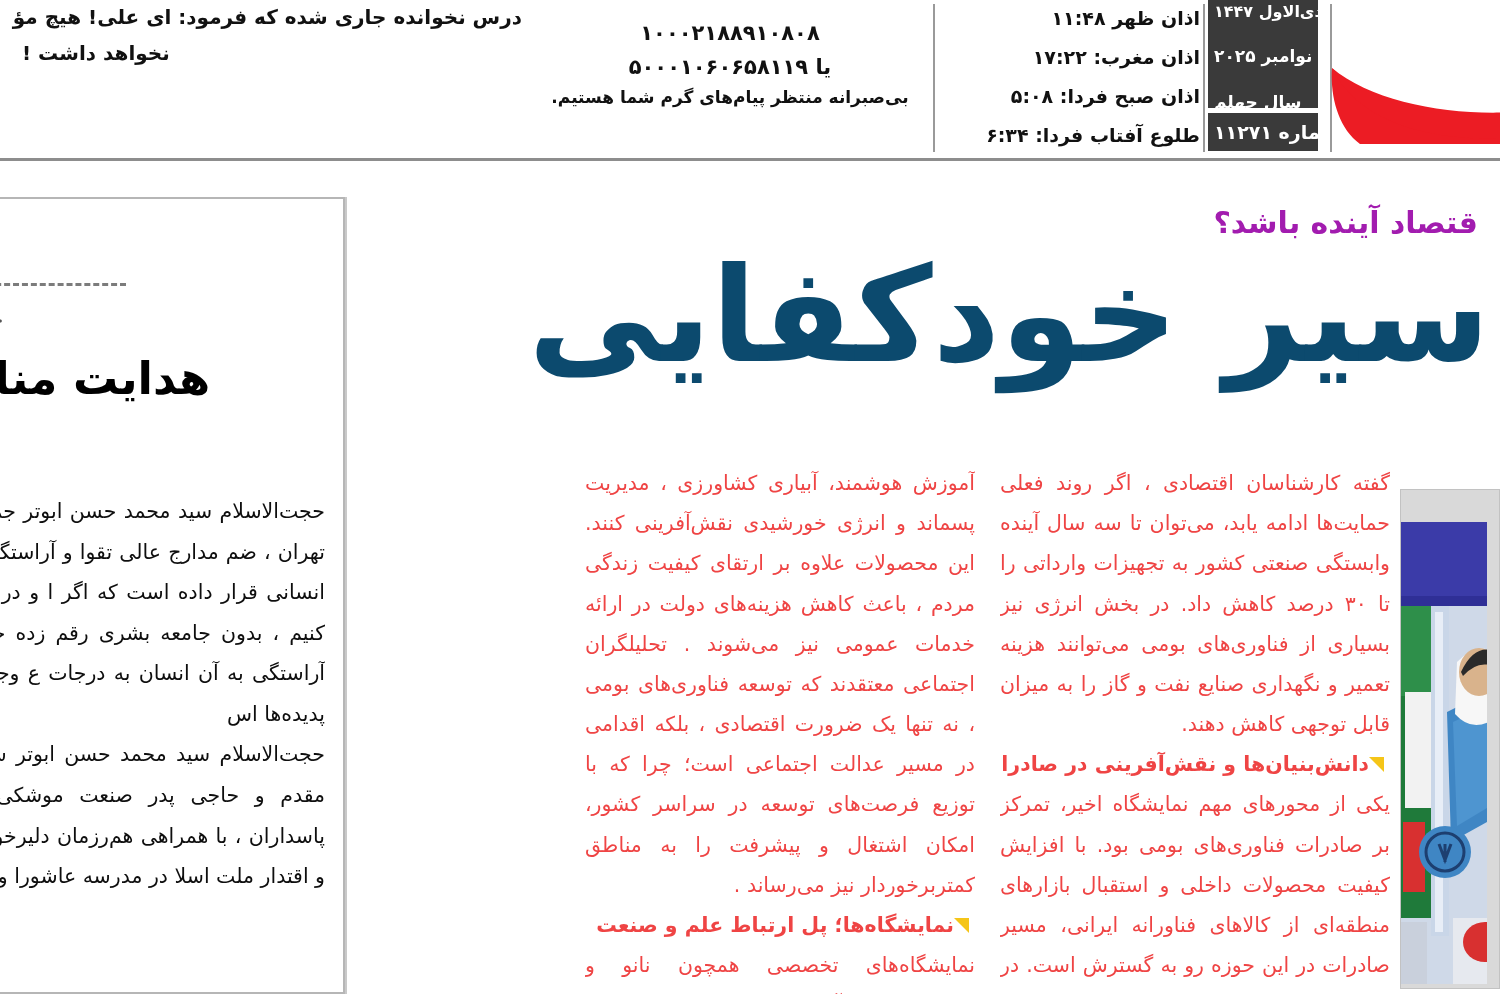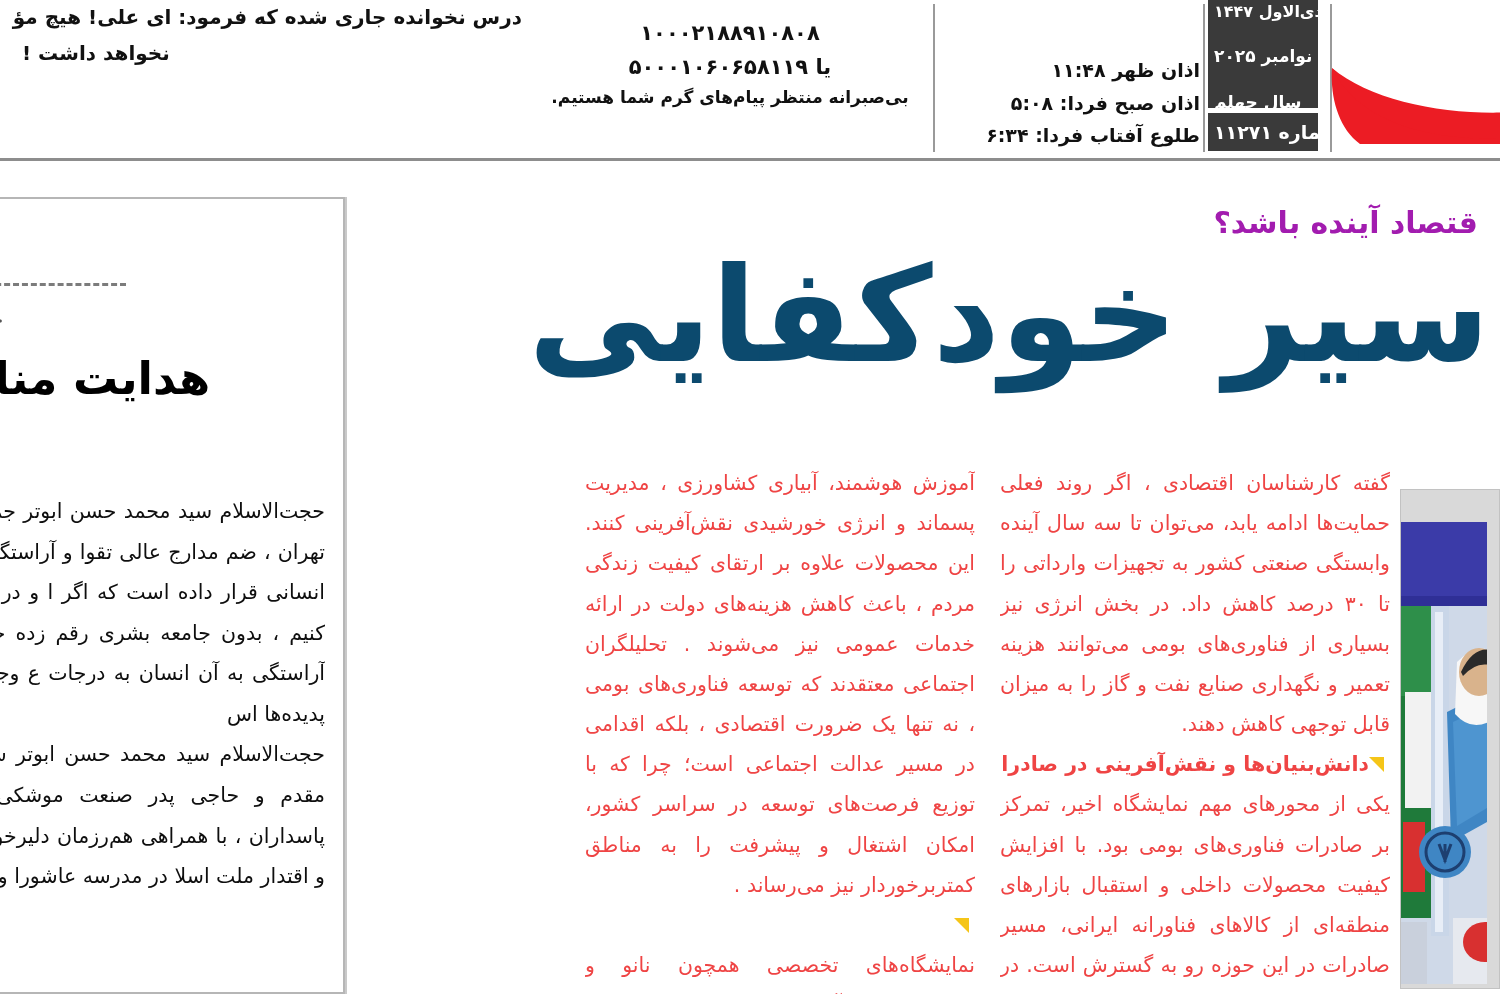--- a/index.html
+++ b/index.html
@@ -47,21 +47,21 @@
     padding:0 8px 0 6px;box-sizing:border-box;
     font-weight:bold;font-size:19px;white-space:nowrap;
   }
 
   
   .msep{position:absolute;top:4px;width:2px;height:148px;background:#9a9a9a;}
 
   
   .prayer{
     position:absolute;right:300px;top:0px;width:260px;height:152px;
-    display:flex;flex-direction:column;justify-content:flex-end;
+    display:flex;flex-direction:column;justify-content:space-between;
     align-items:flex-start;
     padding-top:2px;box-sizing:border-box;
     font-weight:bold;font-size:19px;line-height:1.72;
     white-space:nowrap;
   }
   .prayer .row{width:100%;text-align:right;}
 
   
   .sms{
     position:absolute;right:575px;top:0px;width:390px;height:152px;
@@ -182,20 +182,24 @@
       <div class="num">یا ۵۰۰۰۱۰۶۰۶۵۸۱۱۹</div>
       <div class="line">بی‌صبرانه منتظر پیام‌های گرم شما هستیم.</div>
     </div>
 
     <div class="msep" style="right:565px;"></div>
 
     <div class="prayer">
       <div class="row">
         <span>اذان ظهر</span>
         <span>۱۱:۴۸</span>
+      </div>
+      <div class="row">
+        <span>اذان مغرب:</span>
+        <span>۱۷:۲۲</span>
       </div>
       <div class="row">
         <span>اذان صبح فردا:</span>
         <span>۵:۰۸</span>
       </div>
       <div class="row">
         <span>طلوع آفتاب فردا:</span>
         <span>۶:۳۴</span>
       </div>
     </div>
@@ -255,21 +259,21 @@
     </div>
 
     <div class="col col-right">
       <p>گفته کارشناسان اقتصادی ، اگر روند فعلی حمایت‌ها ادامه یابد، می‌توان تا سه سال آینده وابستگی صنعتی کشور به تجهیزات وارداتی را تا ۳۰ درصد کاهش داد. در بخش انرژی نیز بسیاری از فناوری‌های بومی می‌توانند هزینه تعمیر و نگهداری صنایع نفت و گاز را به میزان قابل توجهی کاهش دهند.</p>
       <p class="subhead"><span class="tri"></span><span>دانش‌بنیان‌ها و نقش‌آفرینی در صادرات فناوری</span></p>
       <p>یکی از محورهای مهم نمایشگاه اخیر، تمرکز بر صادرات فناوری‌های بومی بود. با افزایش کیفیت محصولات داخلی و استقبال بازارهای منطقه‌ای از کالاهای فناورانه ایرانی، مسیر صادرات در این حوزه رو به گسترش است. در حوزه داروهای نانویی ، محصولات ایرانی امروز به بیش از ۲۰ کشور جهان صادر می‌شوند و در زمینه مواد پیشرفته و تجهیزات صنعتی نیز چندین قرارداد صادراتی با کشورهای آسیایی امضا شده است. کارشناسان معتقدند که اگر سیاست‌های</p>
     </div>
 
     <div class="col col-mid">
       <p>آموزش هوشمند، آبیاری کشاورزی ، مدیریت پسماند و انرژی خورشیدی نقش‌آفرینی کنند. این محصولات علاوه بر ارتقای کیفیت زندگی مردم ، باعث کاهش هزینه‌های دولت در ارائه خدمات عمومی نیز می‌شوند . تحلیلگران اجتماعی معتقدند که توسعه فناوری‌های بومی ، نه تنها یک ضرورت اقتصادی ، بلکه اقدامی در مسیر عدالت اجتماعی است؛ چرا که با توزیع فرصت‌های توسعه در سراسر کشور، امکان اشتغال و پیشرفت را به مناطق کمتربرخوردار نیز می‌رساند .</p>
-      <p class="subhead"><span class="tri"></span></p>
+      <p class="subhead"><span class="tri"></span><span>نمایشگاه‌ها؛ پل ارتباط علم و صنعت</span></p>
       <p>نمایشگاه‌های تخصصی همچون نانو و فناوری‌های روزآمد، تنها محلی برای نمایش نیستند؛ بلکه بستر تعامل مستقیم میان دانشگاه‌ها، شرکت‌ها و سرمایه‌گذاران به شمار می‌روند . در حاشیه این نمایشگاه‌ها ، نشست‌های تخصصی ، کارگاه‌های آموزشی و میزهای مذاکره تجاری برگزار شد تا مسیر همکاری</p>
     </div>
 
     <div class="vrule"></div>
 
     <div class="left-box">
 
       <div class="dashed"></div>
       <div class="lb-eyebrow">حجت‌الاسلام سی</div>
       <div class="lb-head">

